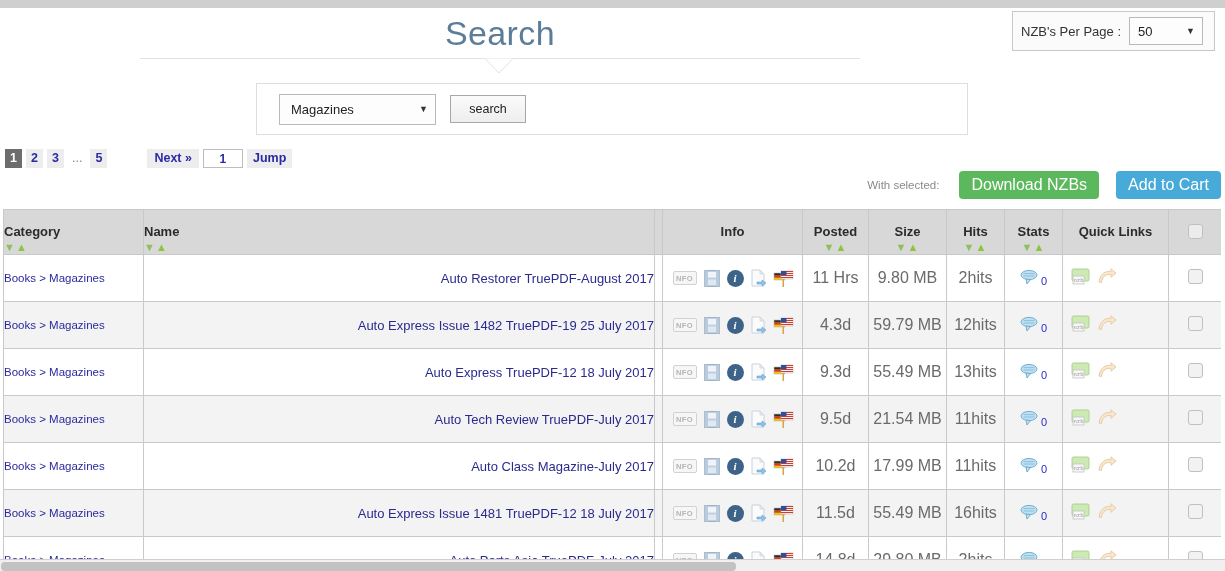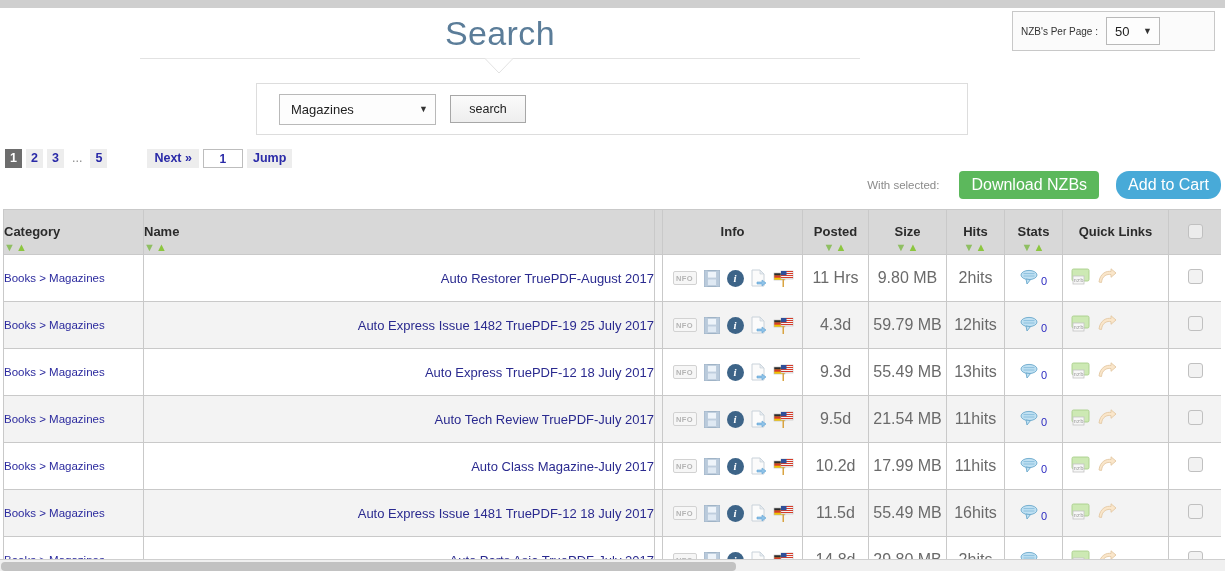--- a/index.html
+++ b/index.html
@@ -39,28 +39,28 @@
   .title-notch svg { display:block; }
 
   
   .perpage-box {
     position: absolute; top: 11px; left: 1012px;
     width: 203px; height: 40px;
     border: 1px solid #c8c8c8; background: #fbfbfb;
     display: flex; align-items: center; padding: 0 8px;
   }
   .perpage-label {
-    font-size: 10px; color: #333; white-space: nowrap; margin-right: 8px;
+    font-size: 13px; color: #333; white-space: nowrap; margin-right: 8px;
   }
   .select-ctl {
     position: relative; border: 1px solid #b9b9b9; background: #fdfdfd;
     height: 28px; display: flex; align-items: center;
     font-size: 13px; color: #222;
   }
-  .perpage-select { width: 54px; padding-left: 8px; }
+  .perpage-select { width: 74px; padding-left: 8px; }
   .select-ctl .caret {
     position: absolute; right: 7px; top: 50%; transform: translateY(-50%);
     font-size: 9px; color: #333; line-height: 1;
   }
 
   
   .search-panel {
     position: absolute; top: 83px; left: 256px;
     width: 712px; height: 52px;
     border: 1px solid #dddddd; background: #ffffff;
@@ -114,21 +114,21 @@
     position: absolute; top: 171px; left: 0; width: 1221px;
     display: flex; justify-content: flex-end; align-items: center; gap: 17px;
   }
   .with-sel-label { font-size: 11.5px; color: #8b8b8b; margin-right: 3px; }
   .btn-pill {
     border: 0; border-radius: 4px; color: #fff;
     font-family: "Liberation Sans", sans-serif;
     font-size: 16px; padding: 5px 12px 6px; cursor: pointer; line-height: 17px;
   }
   .btn-green { background: #5cb85c; }
-  .btn-blue  { background: #48aad8; border-radius: 13px; }
+  .btn-blue  { background: #48aad8; }
 
   
   .tbl-wrap {
     position: absolute; top: 209px; left: 3px;
     width: 1218px; height: 352px; overflow: hidden;
   }
   table.results {
     border-collapse: collapse; width: 1218px;
     table-layout: fixed;
     font-size: 12px;

